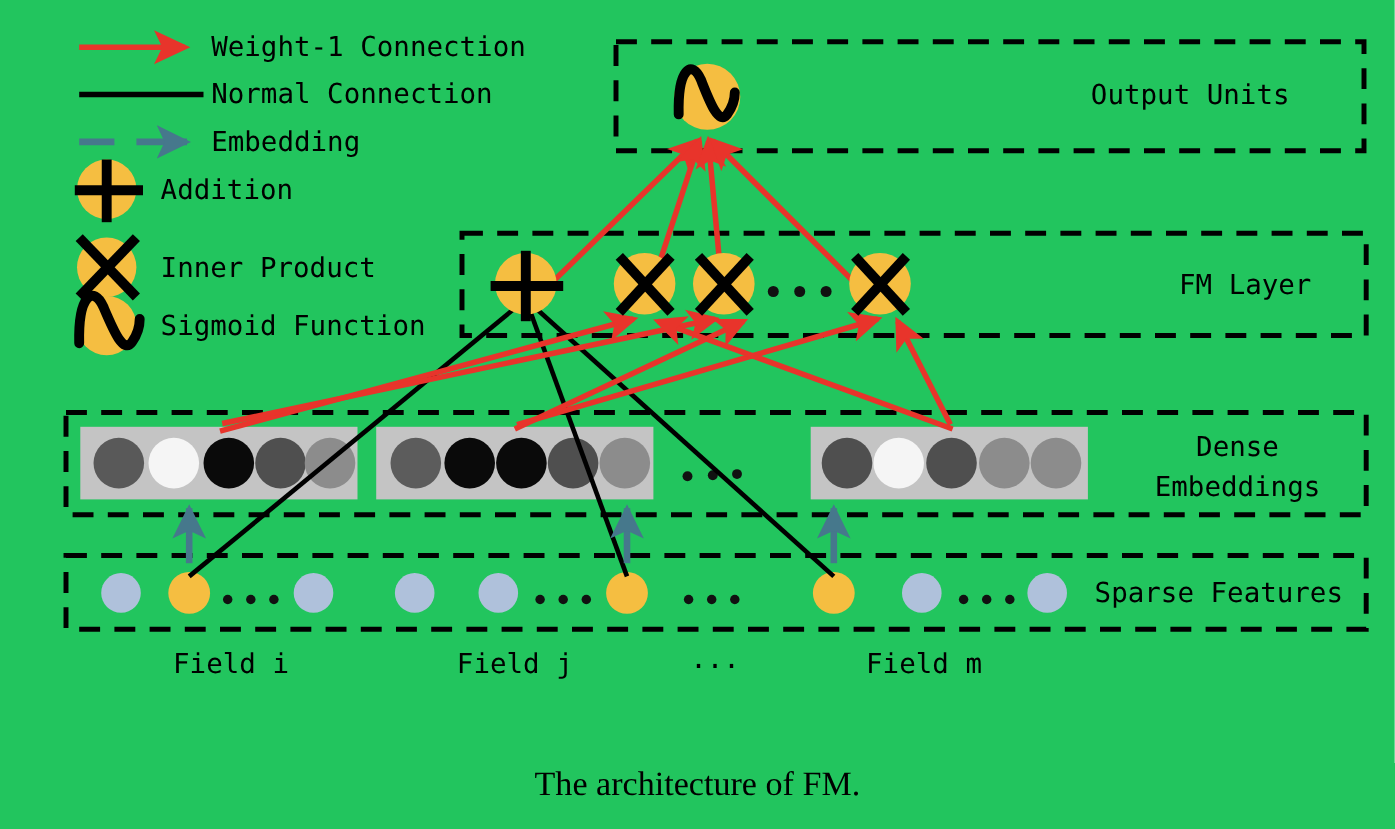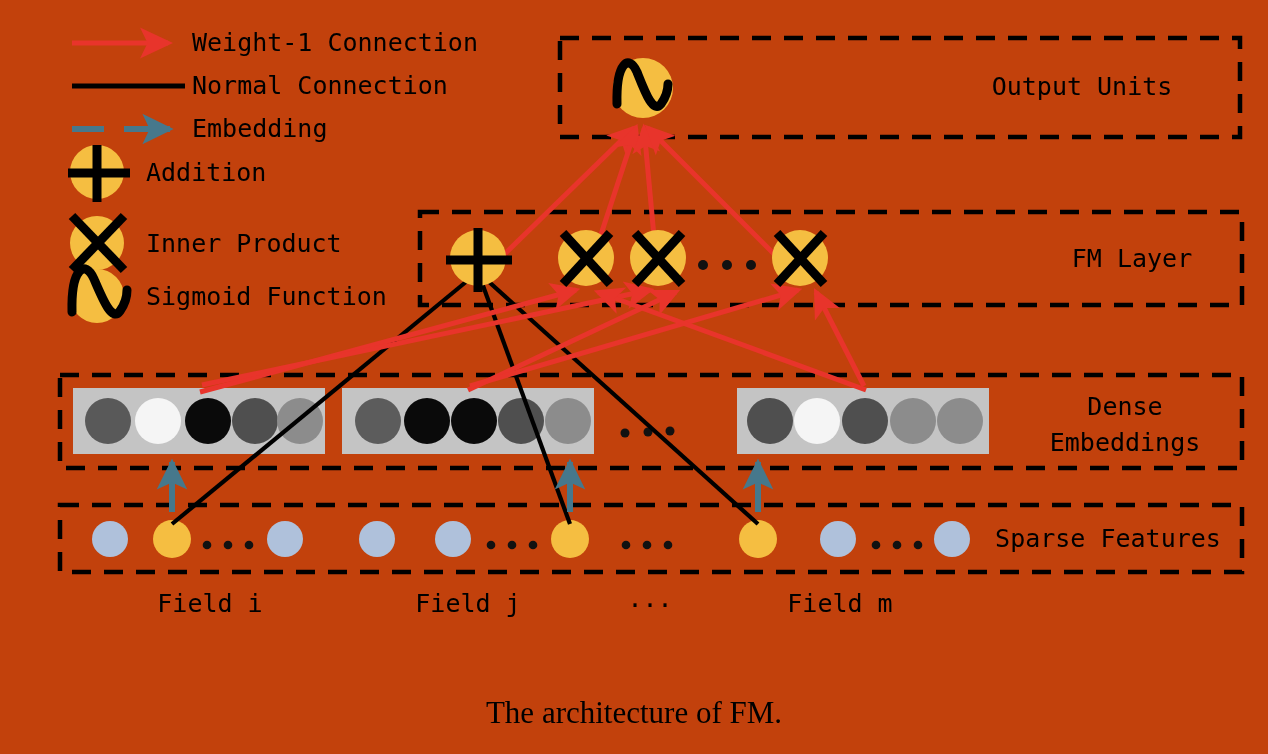--- a/index.html
+++ b/index.html
@@ -1,17 +1,17 @@
 <!DOCTYPE html>
 <html><head>
 <meta charset="utf-8">
 <style>
   html,body{margin:0;padding:0;background:#ffffff;}
   body{width:1268px;height:754px;overflow:hidden;font-family:"DejaVu Sans Mono",monospace;}
-  #stage{position:relative;width:1268px;height:754px;background:#c2410c;}
+  #stage{position:relative;width:1268px;height:754px;background:#22c55e;}
   svg#diagram{position:absolute;left:0;top:0;width:1268px;height:754px;}
   .mono{font-family:"DejaVu Sans Mono",monospace;}
   .serif{font-family:"Liberation Serif","DejaVu Serif",serif;}
   text{dominant-baseline:middle;}
   .lg-label{font-size:25px;fill:#000;}
   .box-label{font-size:25px;fill:#000;}
   .field-label{font-size:25px;fill:#000;}
   .caption{font-size:31px;fill:#000;}
 </style>
 </head>

